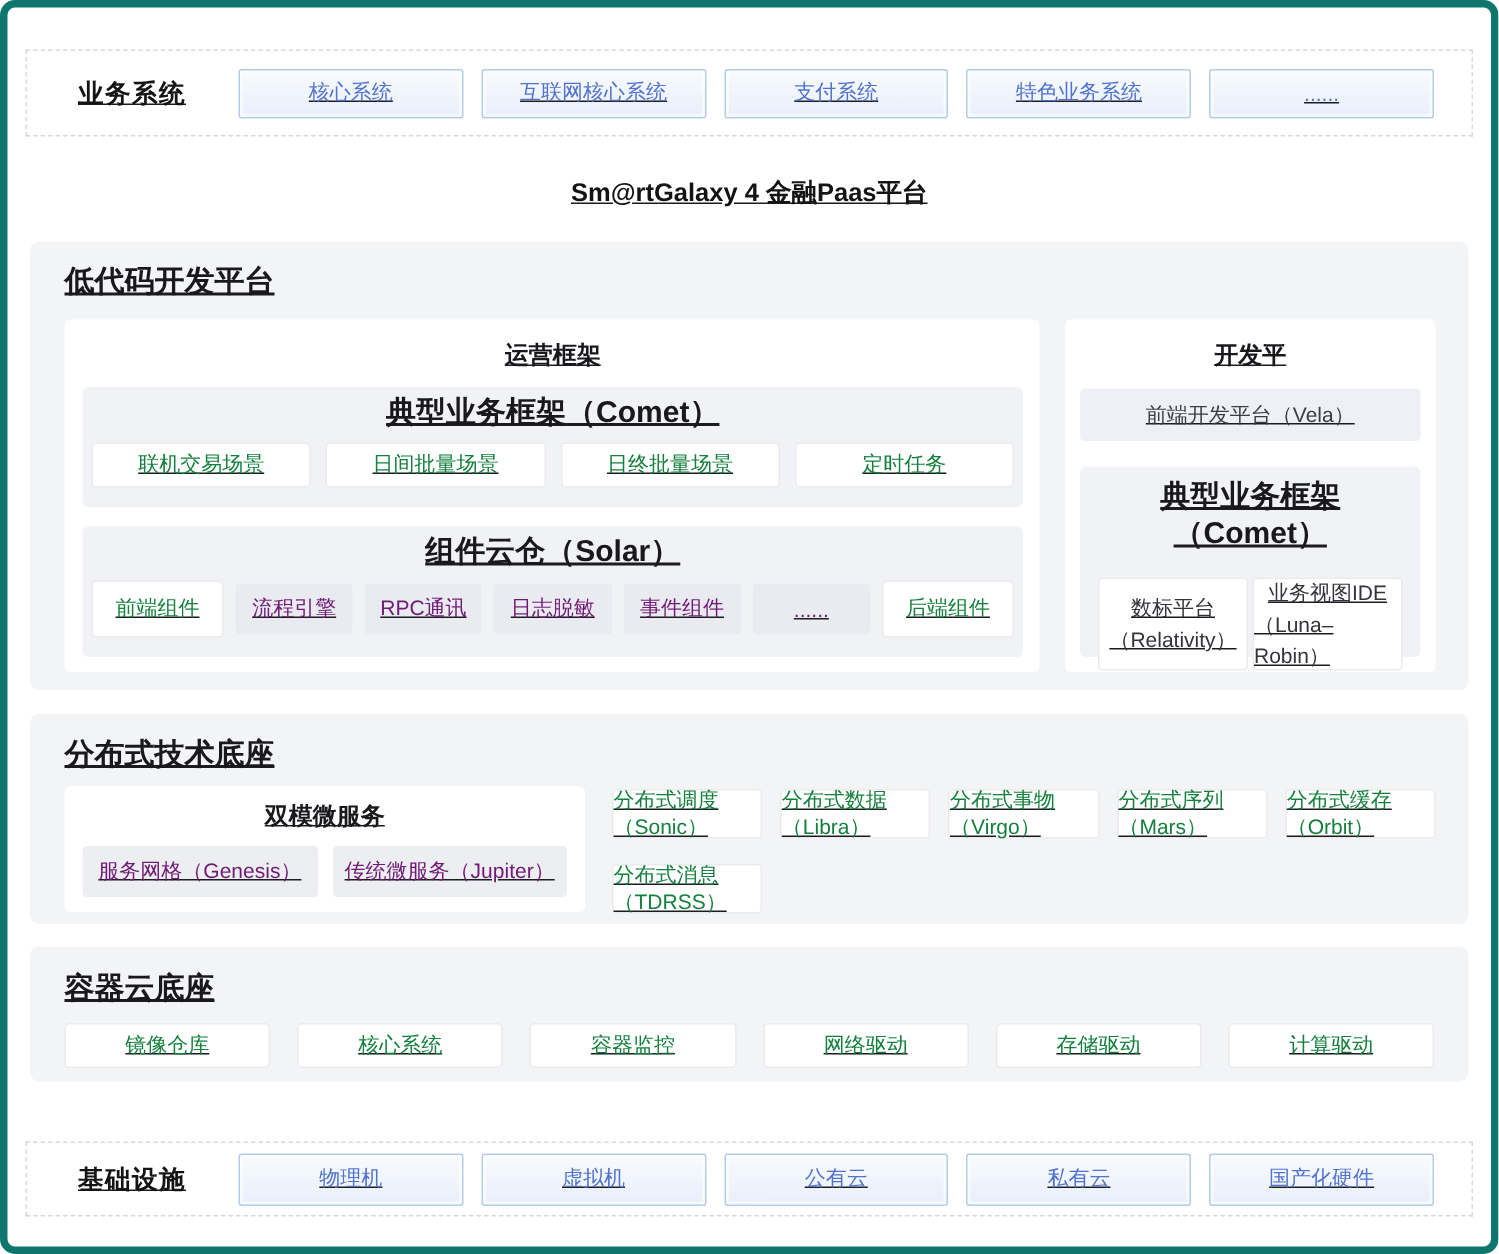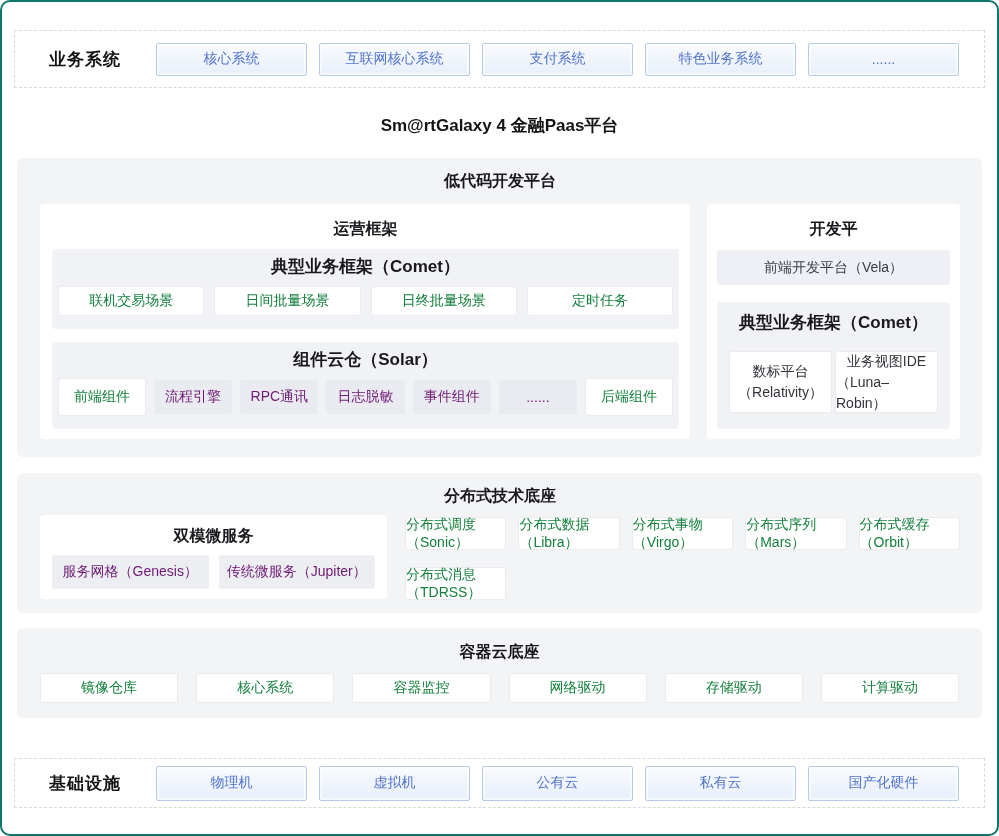--- a/index.html
+++ b/index.html
@@ -1,42 +1,42 @@
 <!DOCTYPE html>
 <html><head>
 <meta charset="utf-8">
 <style>
   html,body{margin:0;padding:0;background:#fff;}
   body{width:999px;height:836px;position:relative;font-family:"Liberation Sans","DejaVu Sans",sans-serif;color:#1c1c20;}
-  .page{position:absolute;inset:0;border:2px solid #0f766e;border-radius:10px;overflow:hidden;background:#fff;box-sizing:border-box;}
+  .page{position:absolute;inset:0;border:5px solid #0f766e;border-radius:10px;overflow:hidden;background:#fff;box-sizing:border-box;text-decoration:underline;}
 
   
   .dashed-row{margin:0 12px;border:1px dashed #d8d8d8;display:flex;align-items:center;box-sizing:border-box;padding:0 25px 0 34px;}
   .dashed-row .row-label{font-weight:bold;font-size:17px;color:#141414;width:107px;flex:0 0 auto;letter-spacing:1px;}
   .dashed-row .row-items{flex:1;display:flex;gap:12px;}
   .btn-blue{flex:1;display:flex;align-items:center;justify-content:center;font-size:14px;color:#5273cb;background:linear-gradient(180deg,#f8fbfe 0%,#e8effa 100%);border:1px solid #b5cce8;border-radius:2px;box-shadow:inset 0 0 0 2px rgba(255,255,255,.55);box-sizing:border-box;cursor:pointer;}
   .top-row{margin-top:28px;height:58px;}
   .top-row .btn-blue{height:33px;}
   .bottom-row{margin-top:40px;height:50px;align-items:center;}
   .bottom-row .btn-blue{height:35px;}
 
   .main-title{text-align:center;font-size:17px;font-weight:bold;color:#141414;padding:26px 0 21px;}
 
   
   .panel{margin:0 15px;background:#f3f4f6;border-radius:6px;box-sizing:border-box;}
-  .panel-title{text-align:center;font-size:16px;font-weight:bold;color:#19191d;}
+  .panel-title{text-align:left;font-size:20px;font-weight:bold;color:#19191d;}
 
   
   .panel-lowcode{height:299px;padding:13px 22px 15px 23px;}
   .lowcode-cols{display:flex;margin-top:12px;gap:17px;height:235px;}
   .card{background:#fff;border-radius:4px;box-sizing:border-box;}
   .card-title{text-align:center;font-size:16px;font-weight:bold;color:#19191d;line-height:24px;}
   .card-ops{width:650px;flex:0 0 auto;padding:13px 11px 10px 12px;}
   .subcard{background:#f1f2f5;border-radius:4px;box-sizing:border-box;}
-  .subcard-title{text-align:center;font-size:17px;font-weight:bold;color:#19191d;line-height:25px;}
+  .subcard-title{text-align:center;font-size:20px;font-weight:bold;color:#19191d;line-height:25px;}
   .sc-comet-left{height:80px;padding:5px 6px 13px;margin-top:8px;}
   .sc-comet-left .sc-items{display:flex;gap:10px;margin-top:7px;}
   .btn-white{display:flex;align-items:center;justify-content:center;background:#fff;border:1px solid #ebebee;border-radius:3px;font-size:14px;color:#15803d;box-sizing:border-box;cursor:pointer;}
   .sc-comet-left .btn-white{flex:1;height:30px;}
   .sc-solar{height:87px;padding:5px 6px 13px;margin-top:13px;}
   .sc-solar .sc-items{display:flex;gap:8px;margin-top:6px;height:38px;}
   .sc-solar .btn-end{flex:0 0 88px;height:38px;}
   .btn-gray{display:flex;align-items:center;justify-content:center;background:#e9ebf0;border-radius:3px;font-size:14px;color:#701a75;box-sizing:border-box;cursor:pointer;}
   .sc-solar .btn-gray{flex:1;height:34px;align-self:center;}
   .card-dev{flex:1;padding:13px 10px 10px;}

